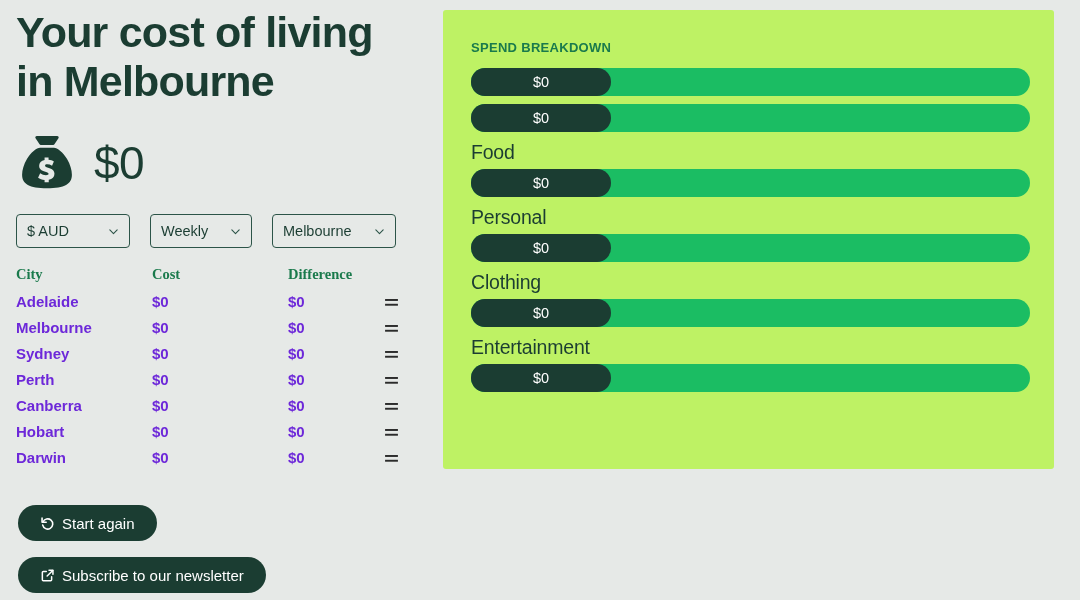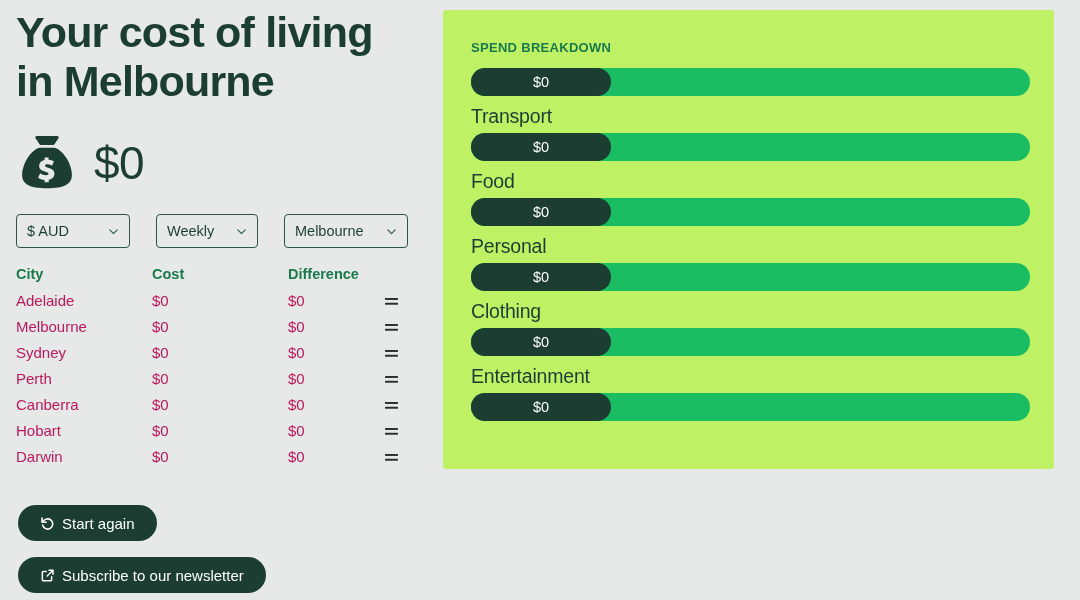--- a/index.html
+++ b/index.html
@@ -52,21 +52,21 @@
     color: #1b3d32;
     letter-spacing: -0.5px;
   }
 
   
   .select-row {
     position: absolute;
     left: 16px;
     top: 210px;
     display: flex;
-    gap: 26px;
+    gap: 20px;
   }
   .select-box {
     position: relative;
     border: 1.5px solid #2c5448;
     border-radius: 4px;
     background: transparent;
     height: 34px;
     display: flex;
     align-items: center;
     padding: 0 10px;
@@ -93,27 +93,29 @@
     top: 262px;
     width: 400px;
     border-collapse: collapse;
   }
   .cost-table th {
     text-align: left;
     font-size: 14.5px;
     font-weight: 700;
     color: #1a7a4c;
     padding: 0 0 5px 0;
+    font-family: Liberation Serif, serif;
   }
   .cost-table td {
     text-align: left;
     font-size: 15px;
-    color: #be185d;
+    color: #6d28d9;
     padding: 3.5px 0;
     height: 19px;
+    font-weight: bold;
   }
   .col-city  { width: 136px; }
   .col-cost  { width: 136px; }
   .col-diff  { width: 78px; }
   .col-ind   { width: 50px; text-align: center !important; }
   .eq-icon { width: 15px; height: 11px; display: inline-block; vertical-align: middle; }
 
   
   .btn {
     position: absolute;
@@ -332,21 +334,20 @@
   <div class="card-eyebrow">Spend breakdown</div>
   <div class="bars-wrap" id="bars-wrap">
       <div class="bar-group">
         <div class="bar-track">
           <div class="bar-fill">
             <span class="bar-value">$0</span>
           </div>
         </div>
       </div>
       <div class="bar-group">
-        <div class="bar-label">Transport</div>
         <div class="bar-track">
           <div class="bar-fill">
             <span class="bar-value">$0</span>
           </div>
         </div>
       </div>
       <div class="bar-group">
         <div class="bar-label">Food</div>
         <div class="bar-track">
           <div class="bar-fill">

